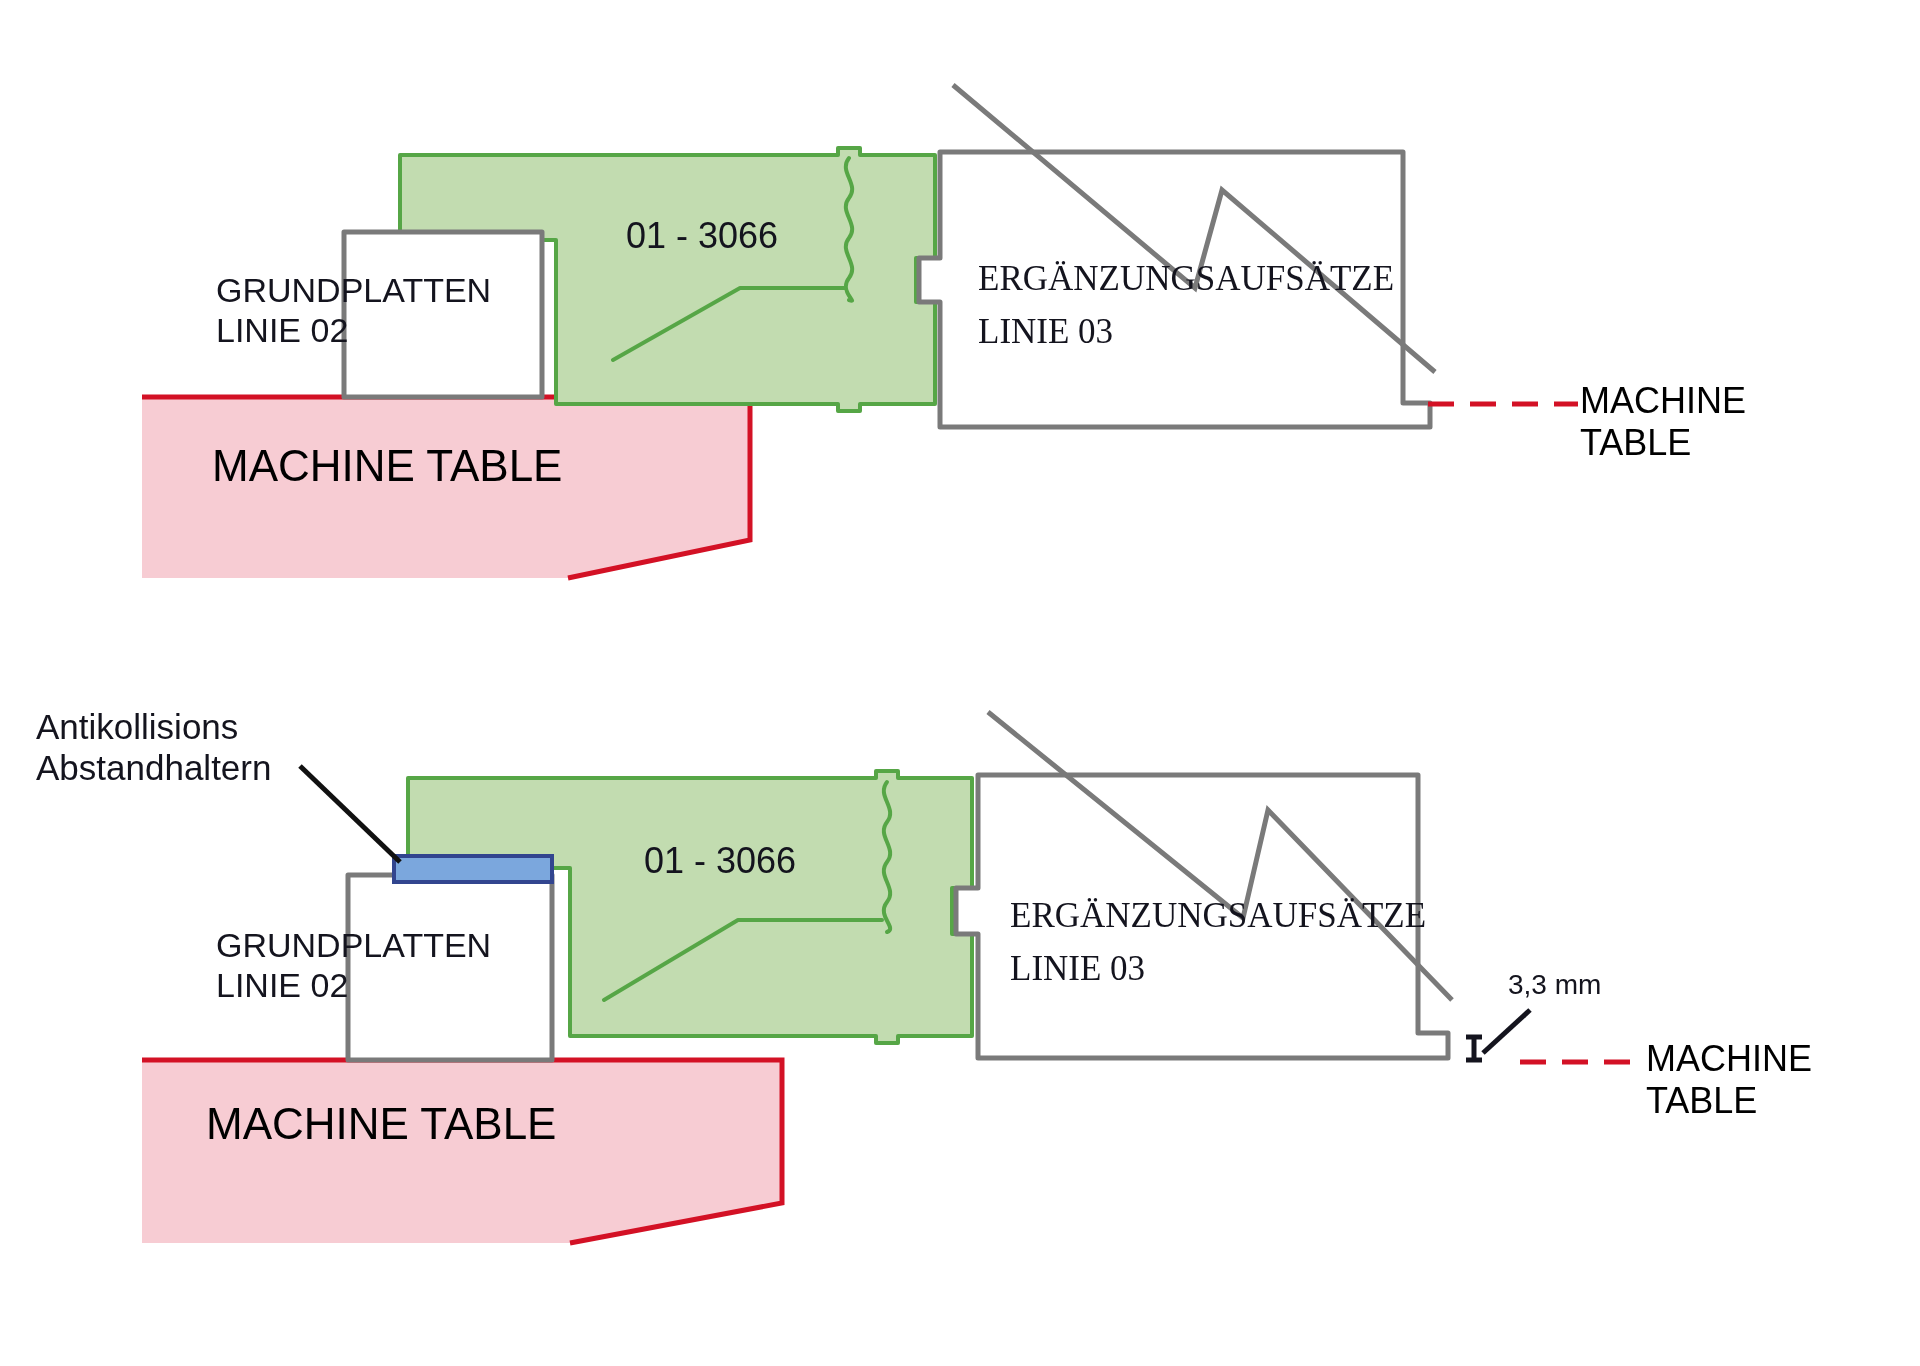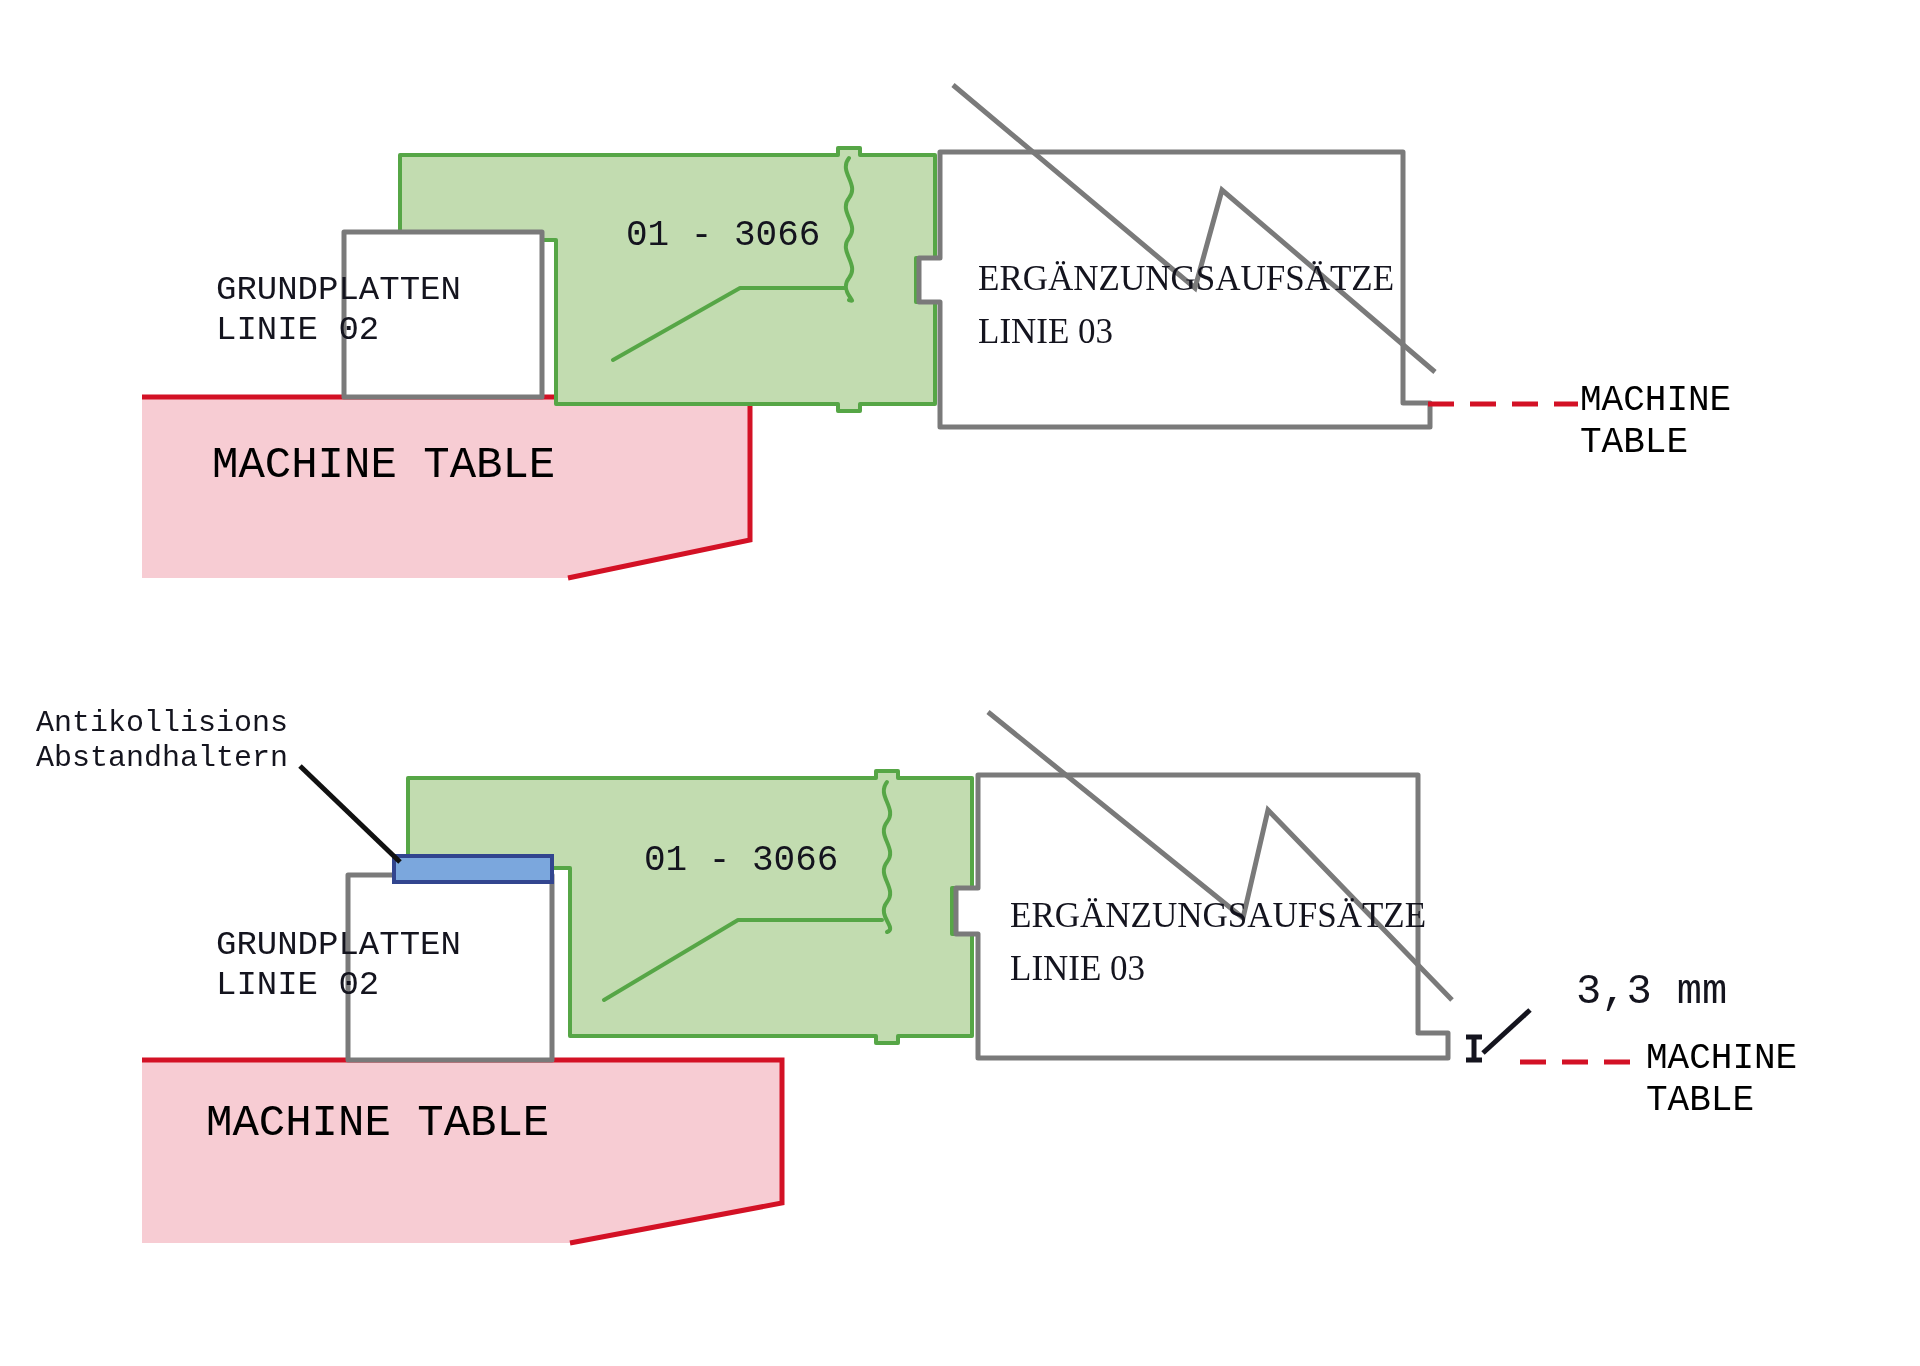--- a/index.html
+++ b/index.html
@@ -20,21 +20,21 @@
     left: 0;
     top: 0;
     width: 1920px;
     height: 1366px;
   }
   .lbl {
     position: absolute;
     white-space: pre;
     line-height: 1.18;
   }
-  .serif { font-family: Liberation Mono, monospace; }
+  .serif { font-family: Liberation Sans, sans-serif; }
   .sans  { font-family: Liberation Serif, serif; }
   .black { color: #14141e; }
   .red   { color: #000000; }
 </style>
 </head>
 <body>
 
 <div id="page">
 
   <svg class="diagram" viewBox="0 0 1920 1366">
@@ -107,31 +107,31 @@
   <div class="lbl serif black" style="left:626px; top:215px; font-size:36px;">01 - 3066</div>
 
   <div class="lbl sans black" style="left:978px; top:253px; font-size:35px; line-height:1.5;">ERGÄNZUNGSAUFSÄTZE
 LINIE 03</div>
 
   <div class="lbl serif red" style="left:212px; top:440px; font-size:44px;">MACHINE TABLE</div>
 
   <div class="lbl serif red" style="left:1580px; top:380px; font-size:36px;">MACHINE
 TABLE</div>
 
-  <div class="lbl serif black" style="left:36px; top:706px; font-size:30px;">Antikollisions
+  <div class="lbl serif black" style="left:36px; top:706px; font-size:35px;">Antikollisions
 Abstandhaltern</div>
 
   <div class="lbl serif black" style="left:216px; top:925px; font-size:34px;">GRUNDPLATTEN
 LINIE 02</div>
 
   <div class="lbl serif black" style="left:644px; top:840px; font-size:36px;">01 - 3066</div>
 
   <div class="lbl sans black" style="left:1010px; top:890px; font-size:35px; line-height:1.5;">ERGÄNZUNGSAUFSÄTZE
 LINIE 03</div>
 
   <div class="lbl serif red" style="left:206px; top:1098px; font-size:44px;">MACHINE TABLE</div>
 
-  <div class="lbl serif black" style="left:1576px; top:968px; font-size:42px;">3,3 mm</div>
+  <div class="lbl serif black" style="left:1508px; top:968px; font-size:28px;">3,3 mm</div>
 
   <div class="lbl serif red" style="left:1646px; top:1038px; font-size:36px;">MACHINE
 TABLE</div>
 
 </div>
 
 </body></html>

